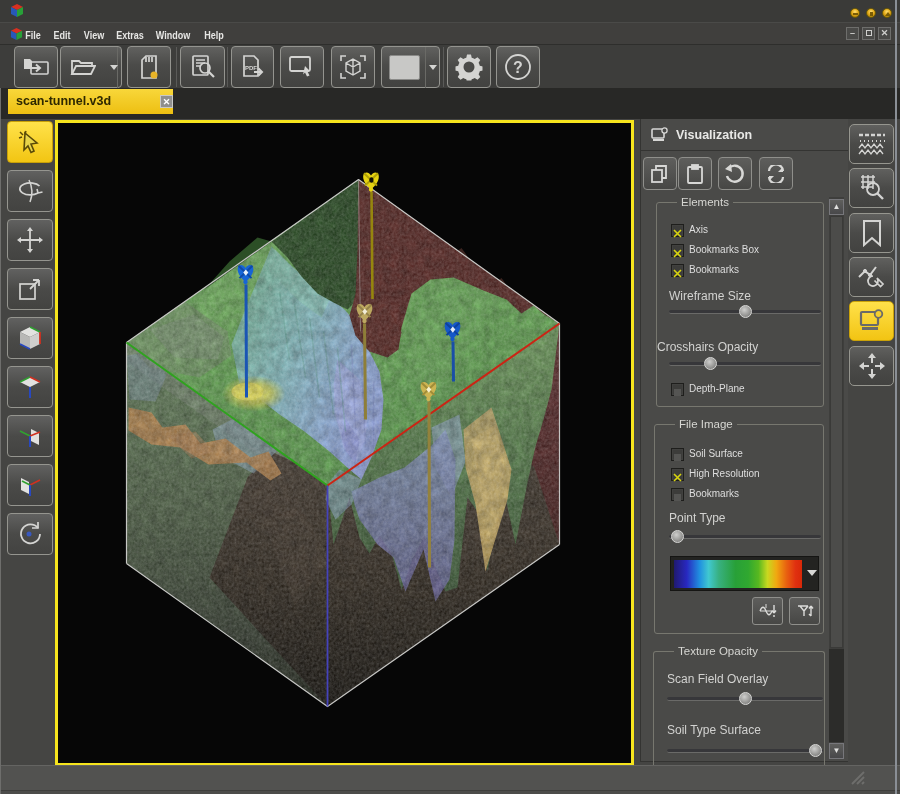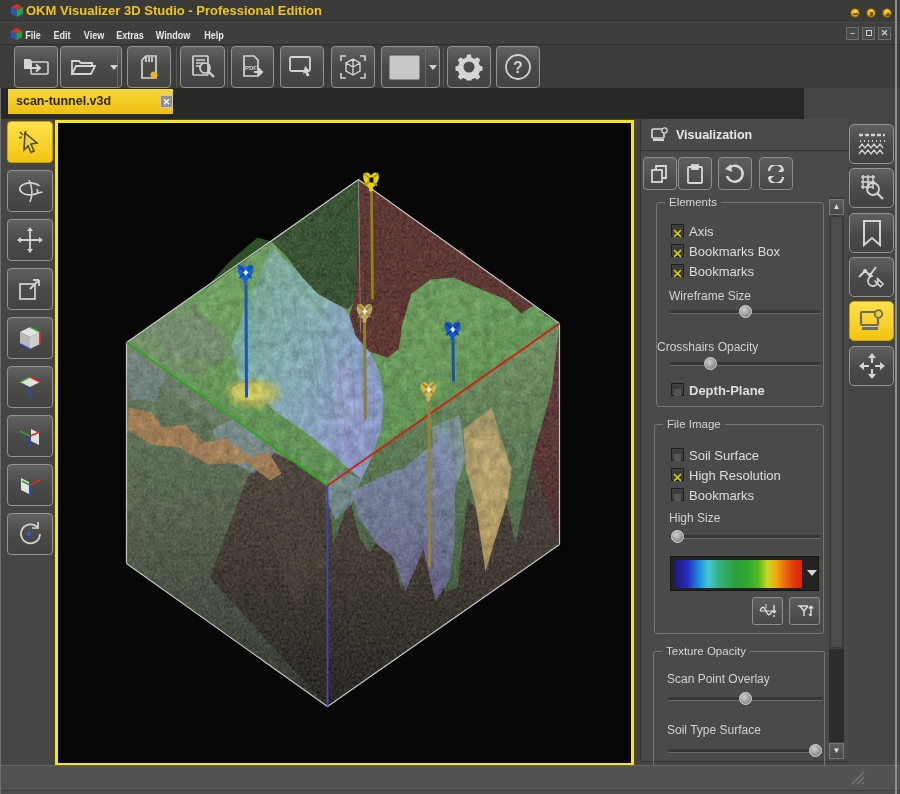--- a/index.html
+++ b/index.html
@@ -12,39 +12,39 @@
 .obtn{width:10px;height:10px;border-radius:50%;top:8px;background:radial-gradient(circle at 50% 35%,#ffdf70 0%,#e2a714 50%,#8a6a06 100%);border:1px solid #6b5a08;}
 
 #menubar{left:0;top:22px;width:900px;height:22px;background:#403f3d;border-top:1px solid #4a4a48;}
 .mitem{color:#e6e6e4;font-size:11px;font-weight:bold;top:6px;transform:translateX(-50%) scaleX(0.82);}
 .wbtn{top:4px;width:13px;height:13px;background:#4a4a48;border:1px solid #6e6e6c;color:#cfcfcd;font-size:9px;line-height:11px;text-align:center;font-weight:bold;}
 
 #toolbar{left:0;top:44px;width:900px;height:44px;background:#3d3d3b;border-top:1px solid #2e2e2c;}
 .tbtn{top:1px;height:42px;border-radius:4px;border:1px solid #94948f;background:linear-gradient(#61615f,#4b4b49 45%,#424240);}
 .tbtn svg{position:absolute;left:50%;top:50%;transform:translate(-50%,-50%);}
 
-#tabrow{left:0;top:88px;width:804px;height:31px;background:#282826;}
+#tabrow{left:0;top:88px;width:900px;height:31px;background:#282826;}
 #tab{left:8px;top:1px;width:165px;height:25px;background:linear-gradient(#f8d73a,#edbf12);color:#2e2800;font-size:12.5px;font-weight:bold;line-height:25px;padding-left:8px;}
 #tabx{left:160px;top:7px;width:13px;height:13px;background:#8f8f8d;border:1px solid #c8c8c6;color:#fff;font-size:9px;line-height:12px;text-align:center;font-weight:bold;}
 
 .sbtn{left:7px;width:46px;height:42px;border-radius:4px;border:1px solid #95958f;background:linear-gradient(#616160,#4a4a48 50%,#434341);}
 .sbtn svg{position:absolute;left:50%;top:50%;transform:translate(-50%,-50%);}
 .sbtn.active{background:linear-gradient(#ffe24a,#f2c513);border-color:#c8a008;}
 
 #vp{left:55px;top:120px;width:579px;height:646px;border:3px solid #f6e41d;background:#060606;}
 
 #panel{left:640px;top:119px;width:208px;height:643px;background:#4a4a48;border-left:1px solid #343432;border-bottom:1px solid #343432;}
 #ptitle{left:35px;top:9px;font-size:12.5px;font-weight:bold;color:#e8e8e6;}
 #psep{left:0;top:31px;width:207px;height:1px;background:#343432;}
 .pbtn{top:38px;width:34px;height:33px;border-radius:4px;border:1px solid #8f8f8b;background:linear-gradient(#5e5e5c,#474745);}
 .pbtn svg{position:absolute;left:50%;top:50%;transform:translate(-50%,-50%);}
 .group{border:1px solid #77776f;border-radius:3px;}
-.glabel{position:absolute;background:#4a4a48;padding:0 4px;font-size:11.5px;color:#d6d6d2;}
+.glabel{position:absolute;background:#4a4a48;padding:0 4px;font-size:11.5px;color:#d6d6d2;margin-left:12px;}
 .cb{width:13px;height:13px;background:#3c3c3a;border:1px solid #1e1e1c;box-shadow:inset 0 0 0 1px #55555333;}
-.cblabel{font-size:13px;color:#dedede;}
+.cblabel{font-size:10px;color:#dedede;}
 .slider{height:4px;background:#37373a;border-bottom:1px solid #6a6a68;border-radius:2px;}
 .thumb{position:absolute;top:-5px;width:13px;height:13px;border-radius:50%;background:radial-gradient(circle at 40% 35%,#cfcfcd,#8a8a88 70%,#6f6f6d);border:1px solid #d8d8d6;}
 .plabel{font-size:12px;color:#d2d2d0;}
 
 #sbar{left:188px;top:78px;width:15px;height:562px;background:#3e3e3c;}
 .sbtn2{left:0px;width:15px;height:16px;background:linear-gradient(#5f5f5d,#48484a);border:1px solid #77777b;color:#e0e0de;font-size:8px;text-align:center;line-height:14px;}
 
 .rbtn{left:849px;width:45px;height:40px;border-radius:5px;border:1px solid #96968f;background:linear-gradient(#60605e,#4a4a48 50%,#424240);}
 .rbtn svg{position:absolute;left:50%;top:50%;transform:translate(-50%,-50%);}
 .rbtn.active{background:linear-gradient(#ffe14a,#f2c413);border-color:#caa209;}
@@ -55,21 +55,20 @@
 </head>
 <body>
 <div id="win">
 
   <div class="abs" id="titlebar">
     <svg class="abs" style="left:10px;top:3px" width="14" height="15" viewBox="0 0 14 15">
       <polygon points="7,1 13,4 7,7 1,4" fill="#d83020"></polygon>
       <polygon points="1,4 7,7 7,14 1,11" fill="#2858b8"></polygon>
       <polygon points="13,4 7,7 7,14 13,11" fill="#28a038"></polygon>
     </svg>
-    <div class="abs" id="titletxt">OKM Visualizer 3D Studio - Professional Edition</div>
     <div class="abs obtn" style="left:850px">
         <div class="abs" style="left:2px;top:4px;width:5px;height:2px;background:#7a5c04;"></div>
       </div>
     <div class="abs obtn" style="left:866px">
         <div class="abs" style="left:3px;top:3px;width:3px;height:4px;background:#7a5c04;"></div>
       </div>
     <div class="abs obtn" style="left:882px">
         <div class="abs" style="left:2px;top:3px;width:0;height:0;border-left:3px solid transparent;border-right:3px solid transparent;border-bottom:4px solid #7a5c04;"></div>
       </div>
   </div>
@@ -494,37 +493,37 @@
     <div class="abs slider" style="left:28px;top:191px;width:152px;">
         <div class="thumb" style="left:70px;"></div>
       </div>
     <div class="abs plabel" style="left:16px;top:221px;">Crosshairs Opacity</div>
     <div class="abs slider" style="left:28px;top:243px;width:152px;">
         <div class="thumb" style="left:35px;"></div>
       </div>
     <div class="abs cb" style="left:30px;top:264px;"><svg width="11" height="11" viewBox="0 0 11 11">
           <rect x="2" y="2" width="7" height="7" fill="#555553"></rect>
         </svg></div>
-    <div class="abs cblabel" style="left:48px;top:264px;font-weight:bold;">Depth-Plane</div>
+    <div class="abs cblabel" style="left:48px;top:264px;">Depth-Plane</div>
 
     <div class="abs group" style="left:13px;top:305px;width:170px;height:210px;"></div>
     <div class="abs glabel" style="left:22px;top:299px;">File Image</div>
     <div class="abs cb" style="left:30px;top:329px;"><svg width="11" height="11" viewBox="0 0 11 11">
           <rect x="2" y="2" width="7" height="7" fill="#555553"></rect>
         </svg></div>
     <div class="abs cblabel" style="left:48px;top:329px;">Soil Surface</div>
     <div class="abs cb" style="left:30px;top:349px;"><svg width="11" height="11" viewBox="0 0 11 11">
           <path d="M2 2 L9 9 M9 2 L2 9" stroke="#d8d410" stroke-width="1.6"></path>
         </svg></div>
     <div class="abs cblabel" style="left:48px;top:349px;">High Resolution</div>
     <div class="abs cb" style="left:30px;top:369px;"><svg width="11" height="11" viewBox="0 0 11 11">
           <rect x="2" y="2" width="7" height="7" fill="#555553"></rect>
         </svg></div>
     <div class="abs cblabel" style="left:48px;top:369px;">Bookmarks</div>
-    <div class="abs plabel" style="left:28px;top:392px;">High Size</div>
+    <div class="abs plabel" style="left:28px;top:392px;">Point Type</div>
     <div class="abs slider" style="left:28px;top:416px;width:152px;">
         <div class="thumb" style="left:2px;"></div>
       </div>
 
     <div class="abs" style="left:29px;top:437px;width:149px;height:35px;background:#232321;border:1px solid #151513;">
       <div class="abs" style="left:3px;top:3px;width:128px;height:28px;background:linear-gradient(90deg,#201a70 0%,#2828c0 10%,#2090e0 20%,#40c8d0 27%,#38b080 35%,#28a038 48%,#30a830 58%,#58b820 66%,#c8d820 73%,#f0a810 80%,#e86010 88%,#e03010 95%,#d82808 100%);"></div>
       <div class="abs" style="left:136px;top:13px;width:0;height:0;border-left:5px solid transparent;border-right:5px solid transparent;border-top:6px solid #d8d8d6;"></div>
     </div>
     <div class="abs pbtn" style="left:111px;top:478px;width:31px;height:28px;border-radius:3px;">
         <svg width="18" height="18" viewBox="0 0 18 18">
@@ -536,21 +535,21 @@
       </div>
     <div class="abs pbtn" style="left:148px;top:478px;width:31px;height:28px;border-radius:3px;">
         <svg width="18" height="18" viewBox="0 0 18 18">
           <path d="M2 4 H12 M4 4 L8 9 L8 14 M8 9 L12 4" fill="none" stroke="#dcdcda" stroke-width="1.4"></path>
           <path d="M15 4 V14 M15 4 L13 6.5 M15 4 L17 6.5 M15 14 L13 12" stroke="#dcdcda" stroke-width="1.4" fill="none"></path>
         </svg>
       </div>
 
     <div class="abs group" style="left:12px;top:532px;width:172px;height:120px;border-bottom:none;"></div>
     <div class="abs glabel" style="left:21px;top:526px;">Texture Opacity</div>
-    <div class="abs plabel" style="left:26px;top:553px;">Scan Point Overlay</div>
+    <div class="abs plabel" style="left:26px;top:553px;">Scan Field Overlay</div>
     <div class="abs slider" style="left:26px;top:578px;width:156px;">
         <div class="thumb" style="left:72px;"></div>
       </div>
     <div class="abs plabel" style="left:26px;top:604px;">Soil Type Surface</div>
     <div class="abs slider" style="left:26px;top:630px;width:156px;">
         <div class="thumb" style="left:142px;"></div>
       </div>
     <div class="abs" id="sbar">
       <div class="abs sbtn2" style="top:2px">▲</div>
       <div class="abs" style="left:1px;top:19px;width:13px;height:432px;background:#4c4c4a;border:1px solid #3a3a38;"></div>

